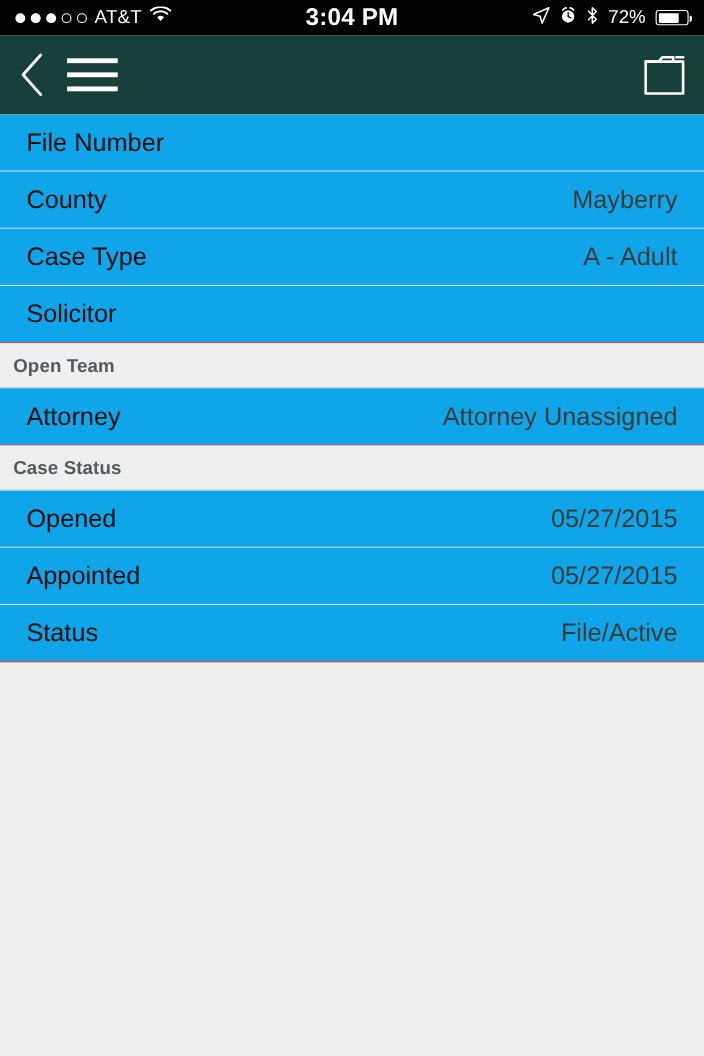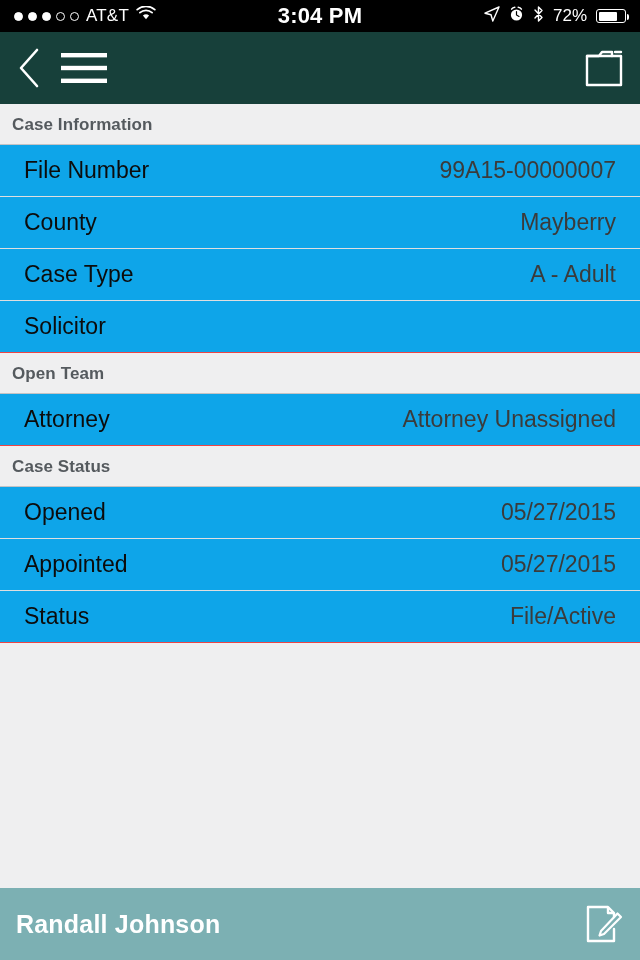--- a/index.html
+++ b/index.html
@@ -159,25 +159,23 @@
           <path d="M3 9 H15 L18 5 H28 V9" stroke="#fff" stroke-width="2.4" fill="none" stroke-linejoin="round" stroke-linecap="round"></path>
           <path d="M31 5 H37" stroke="#fff" stroke-width="2.4" stroke-linecap="round"></path>
           <path d="M3 9 H37 V38 H3 Z" stroke="#fff" stroke-width="2.4" fill="none" stroke-linejoin="round"></path>
         </svg>
       </span>
     </div>
   </div>
 
   <div class="content">
 
-    <div class="section-header">Case Information</div>
     <div class="rows">
       <div class="row">
         <span class="row-label">File Number</span>
-        <span class="row-value">99A15-00000007</span>
       </div>
       <div class="row">
         <span class="row-label">County</span>
         <span class="row-value">Mayberry</span>
       </div>
       <div class="row">
         <span class="row-label">Case Type</span>
         <span class="row-value">A - Adult</span>
       </div>
       <div class="row">
@@ -206,26 +204,14 @@
       </div>
       <div class="row">
         <span class="row-label">Status</span>
         <span class="row-value">File/Active</span>
       </div>
     </div>
 
     <div class="filler"></div>
   </div>
 
-  <div class="bottombar">
-    <span class="bottom-name">Randall Johnson</span>
-    <div class="bottom-right">
-      <span class="icon-btn">
-        <svg width="40" height="42" viewBox="0 0 40 42">
-          <path d="M4 4 H24 L30 10 V14 M30 26 V38 H4 V4" stroke="#fff" stroke-width="2.4" fill="none" stroke-linejoin="round" stroke-linecap="round"></path>
-          <path d="M24 4 V10 H30" stroke="#fff" stroke-width="2.4" fill="none" stroke-linejoin="round"></path>
-          <path d="M33.5 10.5 L37 14 L20 31 L15.5 32.5 L17 28 Z" stroke="#fff" stroke-width="2.2" fill="none" stroke-linejoin="round"></path>
-        </svg>
-      </span>
-    </div>
-  </div>
 
 </div>
 
 </body></html>

